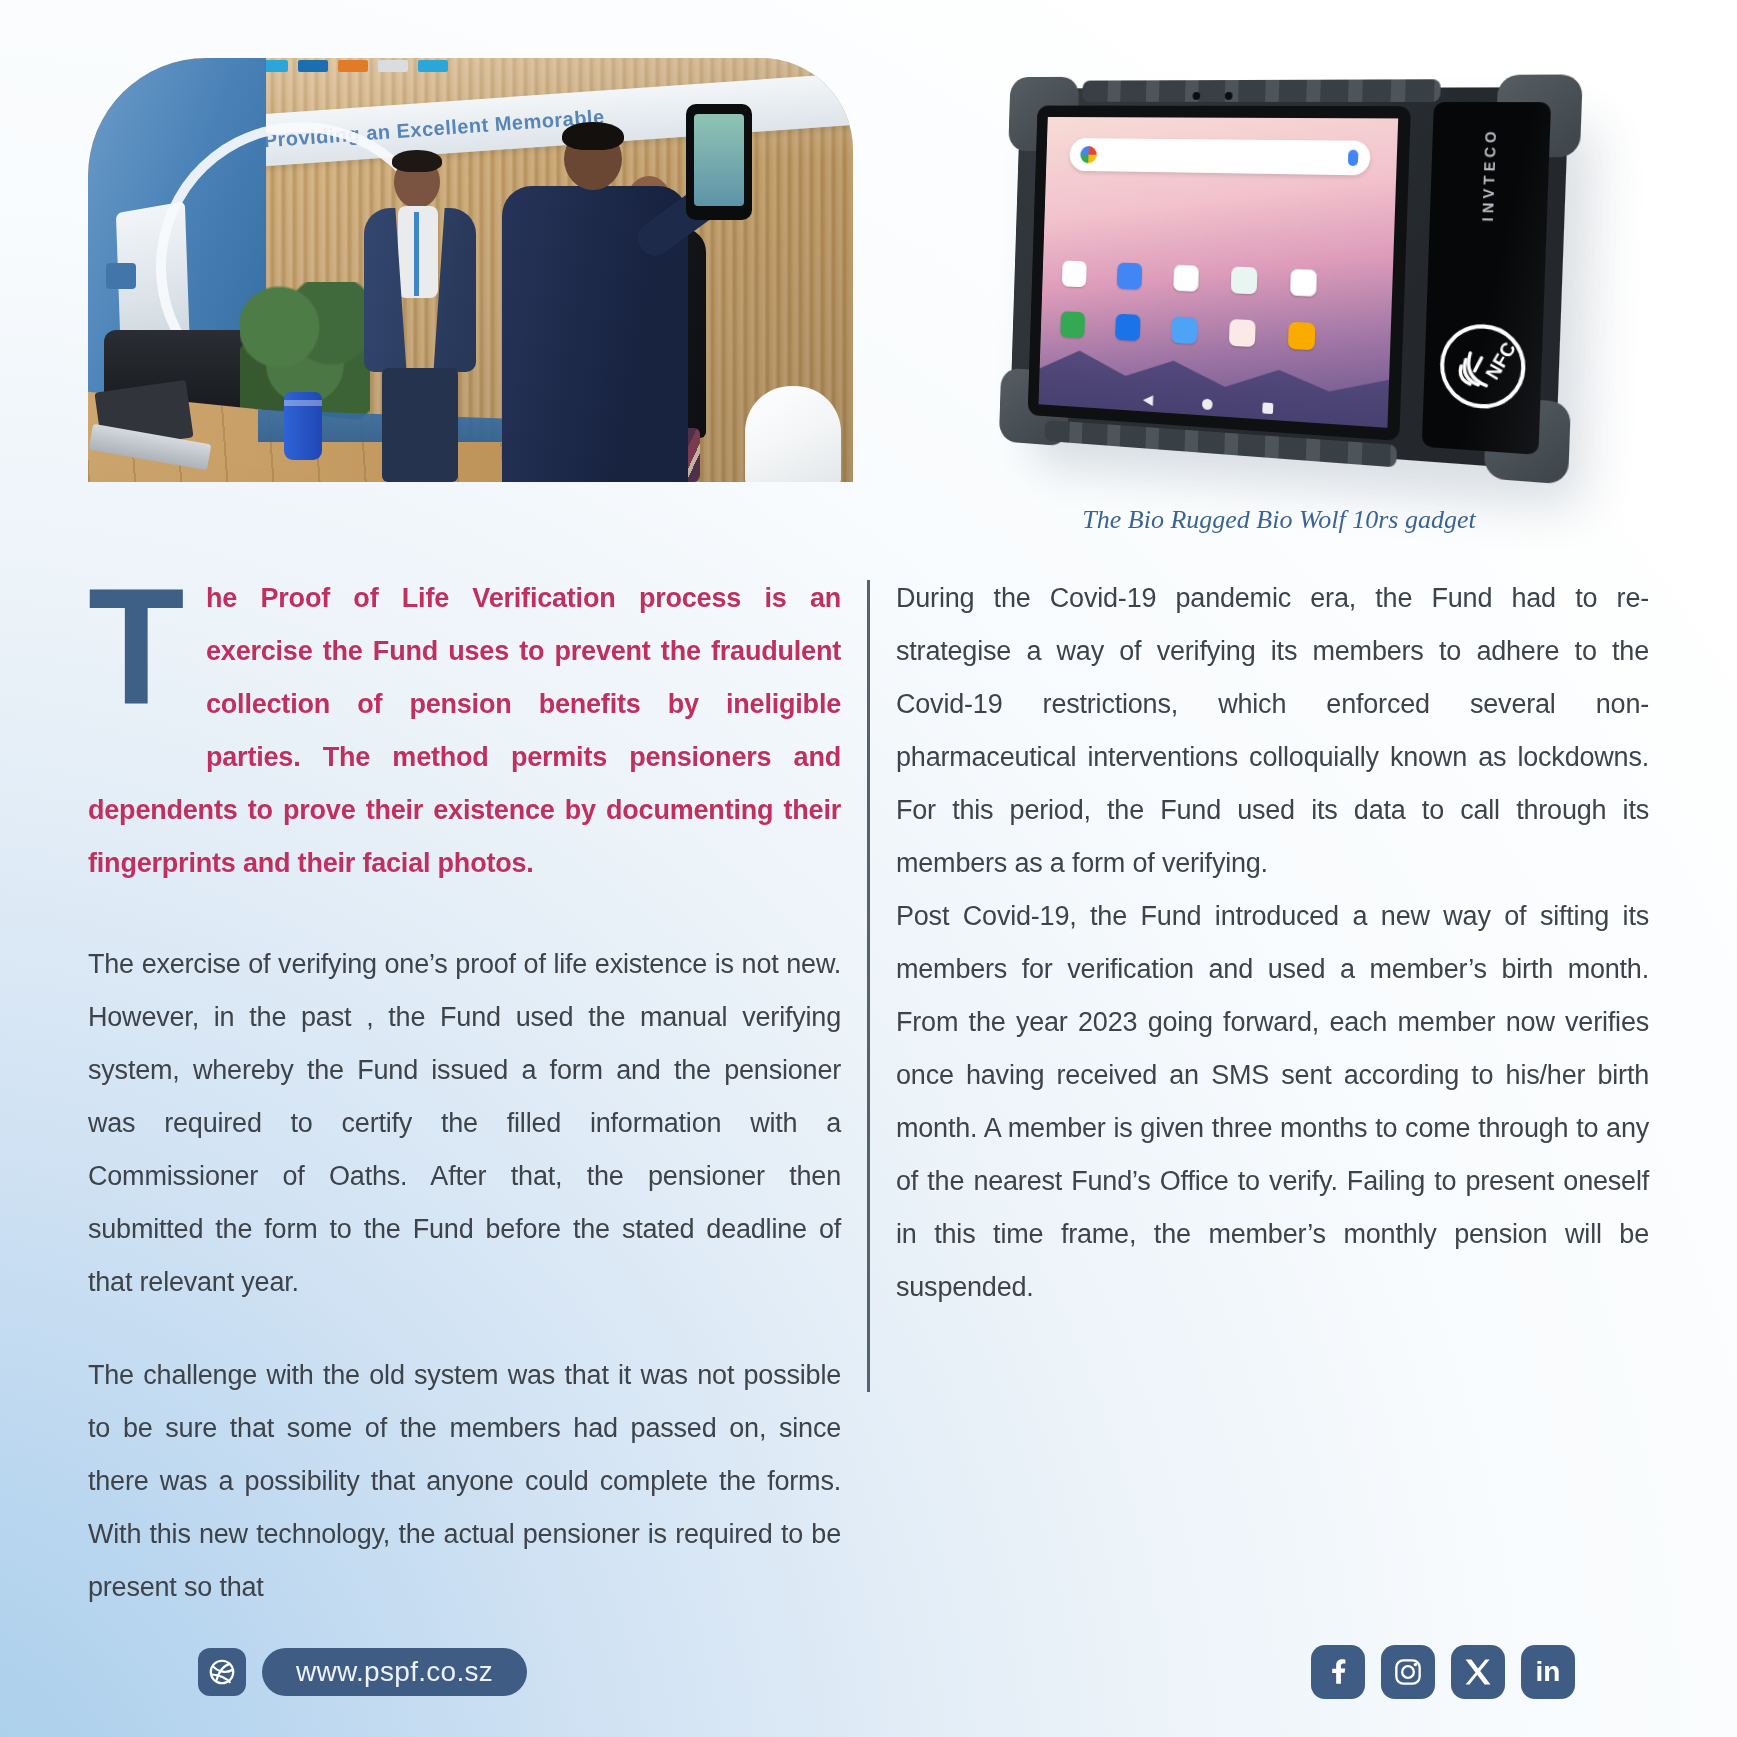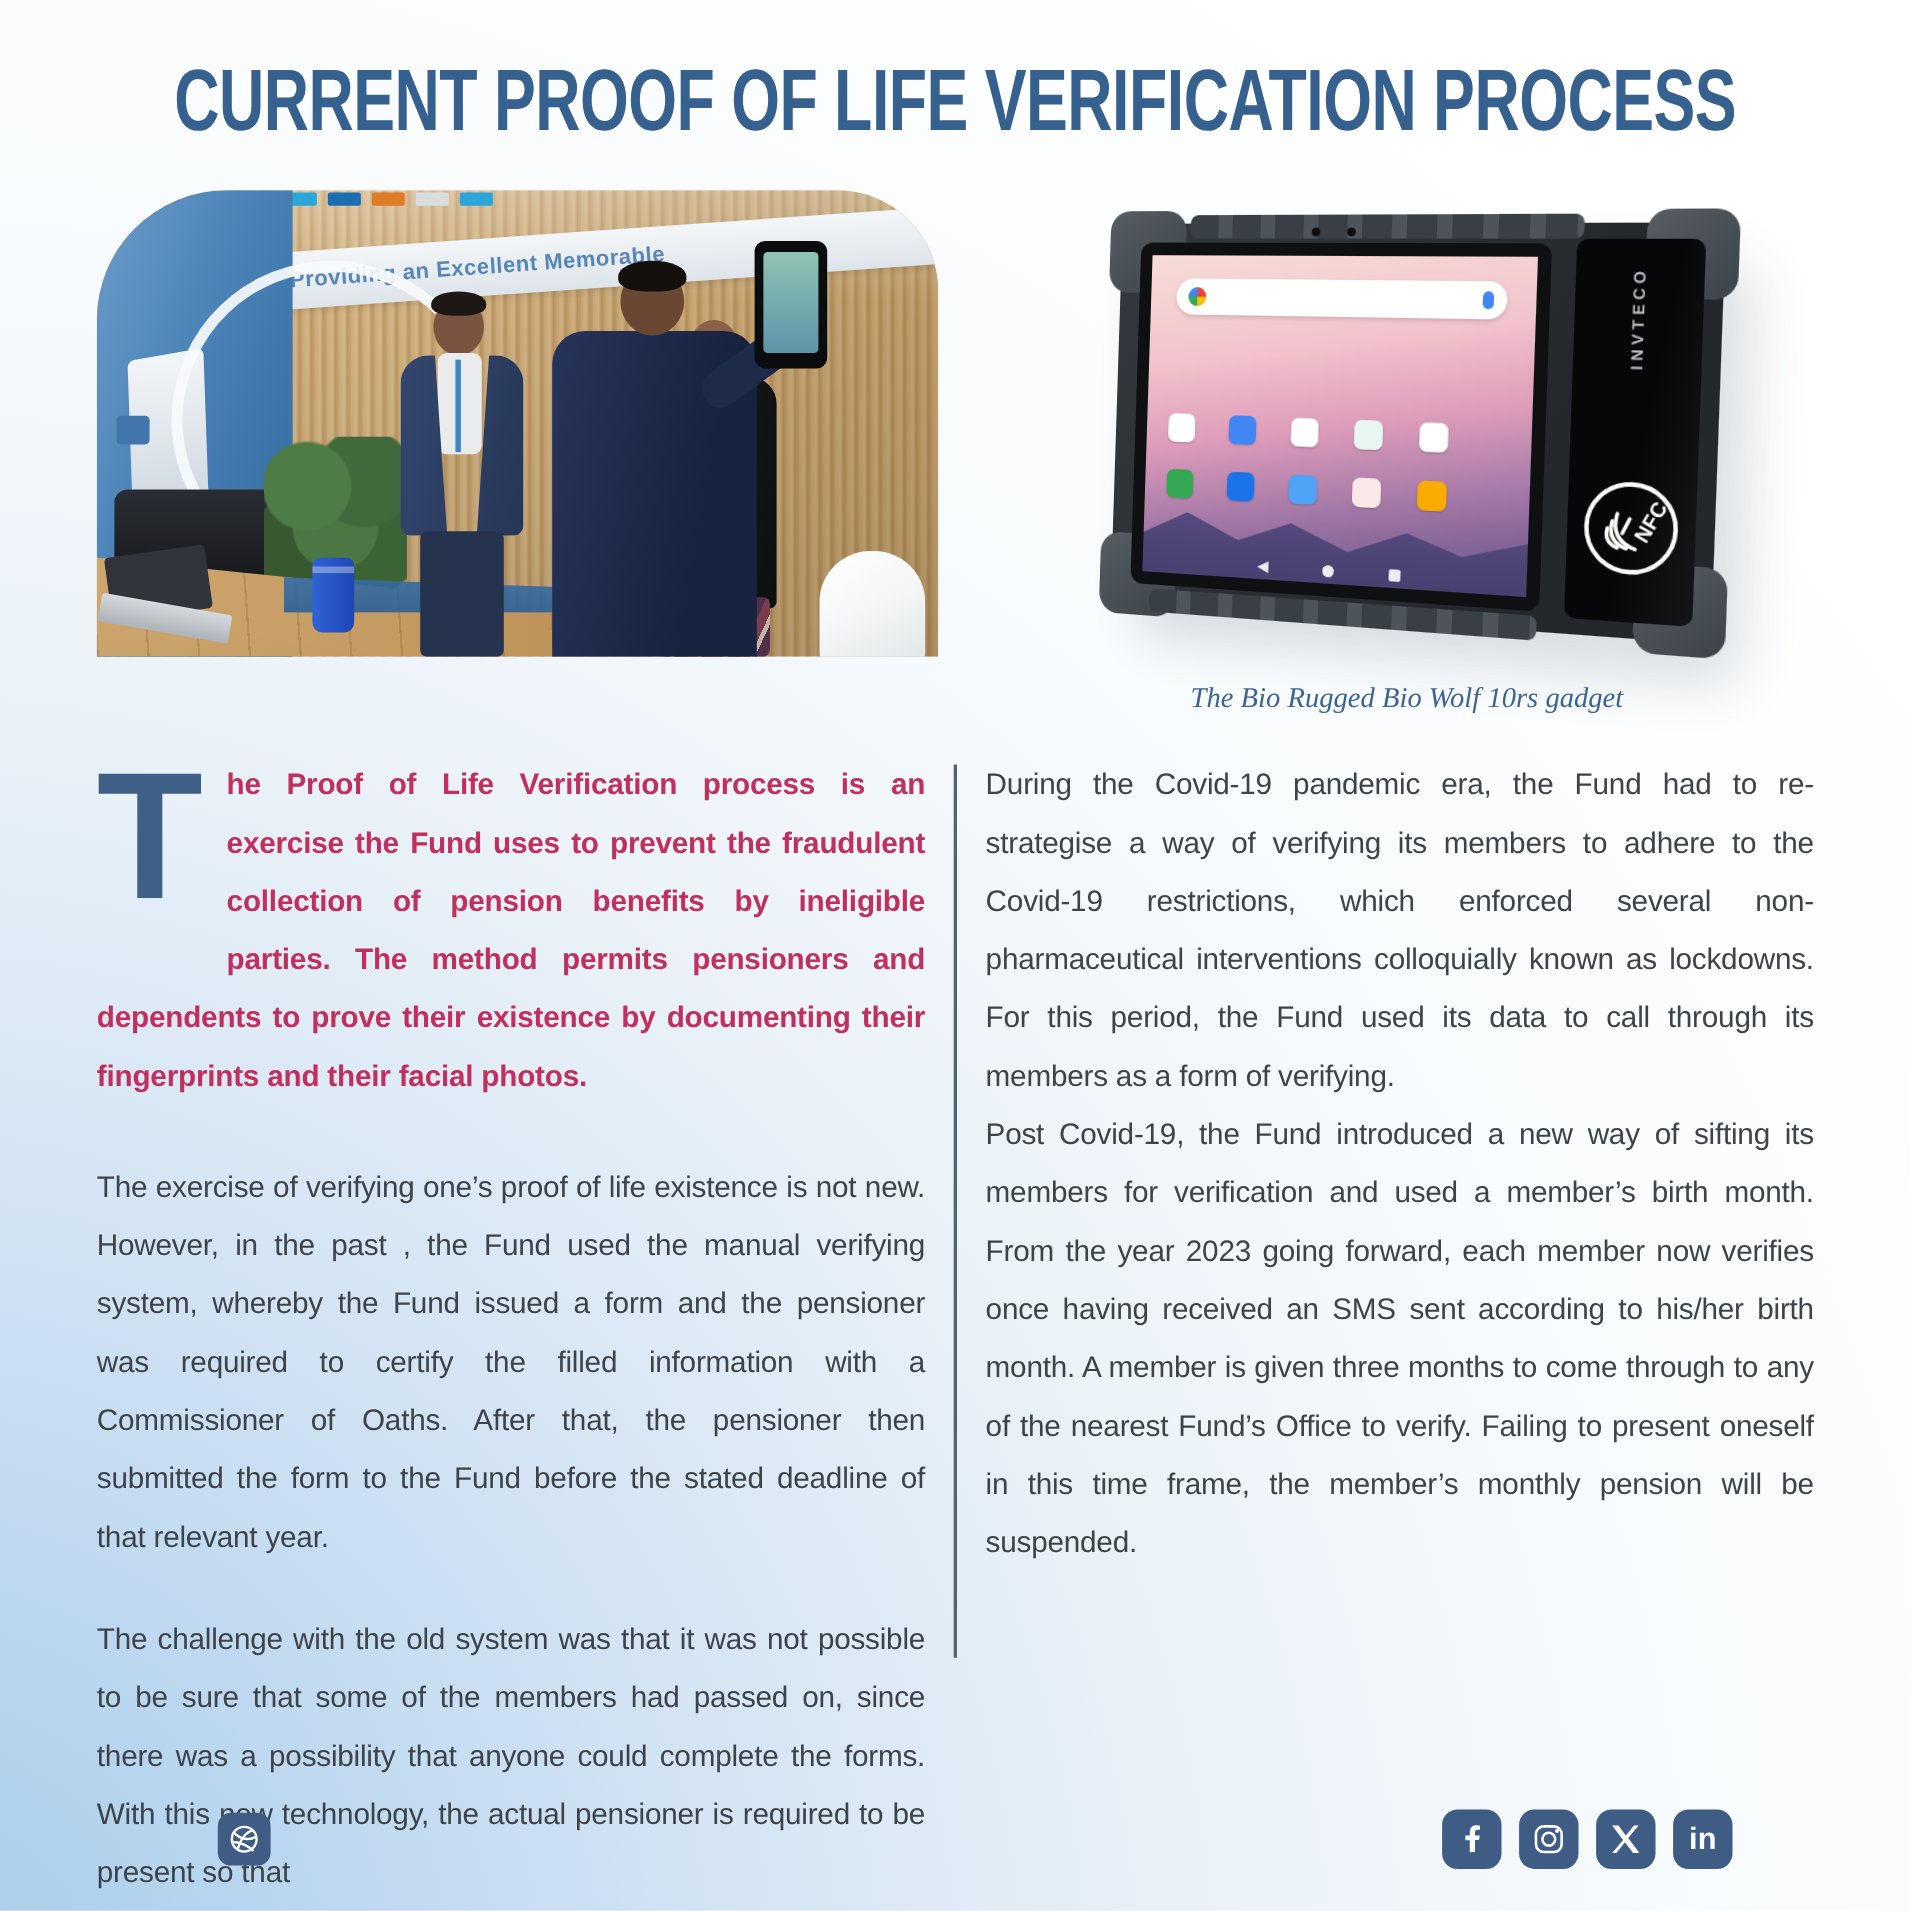--- a/index.html
+++ b/index.html
@@ -229,23 +229,20 @@
     display: flex; align-items: center; padding: 0 34px; font-size: 28px; letter-spacing: .3px;
     white-space: nowrap;
   }
   .pill.ml { margin-left: 12px; }
 </style>
 </head>
 <body>
 
 <div class="page">
 
-  <div class="title-wrap">
-    <h1 class="page-title">CURRENT PROOF OF LIFE VERIFICATION PROCESS</h1>
-  </div>
 
   <div class="media-row">
 
     <figure class="figure-left" style="margin:0">
       <div class="photo">
         <div class="wood"></div>
         <div class="flags">
           <i style="background:#2aa7d8"></i>
             <i style="background:#1b6fb1"></i>
             <i style="background:#e07b27"></i>
@@ -370,20 +367,21 @@
   <div class="footer">
     <div class="fgroup">
       <div class="sq-icon small">
         <svg width="30" height="30" viewBox="0 0 36 36" fill="none" stroke="#ffffff" stroke-width="2.6">
           <circle cx="18" cy="18" r="13.5"></circle>
           <path d="M7 11 C 14 18, 24 20, 31 15"></path>
           <path d="M11 29 C 14 18, 20 10, 28 8"></path>
           <path d="M6 21 C 14 21, 24 26, 28 31"></path>
         </svg>
       </div>
+      <div class="pill">www.pspf.co.sz</div>
     </div>
     <div class="fgroup">
       <div class="sq-icon">
         <svg width="30" height="30" viewBox="0 0 36 36" fill="#ffffff">
           <path d="M20.5 36 v-13 h4.4 l.8-5.1 h-5.2 v-3.3 c0-1.5.7-2.9 3-2.9 h2.4 V7.2 c0 0-2.1-.4-4.1-.4-4.2 0-7 2.6-7 7.2 v4 h-4.8 v5.1 h4.8 v13 z" transform="translate(1 -4)"></path>
         </svg>
       </div>
       <div class="sq-icon">
         <svg width="30" height="30" viewBox="0 0 36 36" fill="none" stroke="#ffffff" stroke-width="2.8">
           <rect x="4" y="4" width="28" height="28" rx="8.5"></rect>

